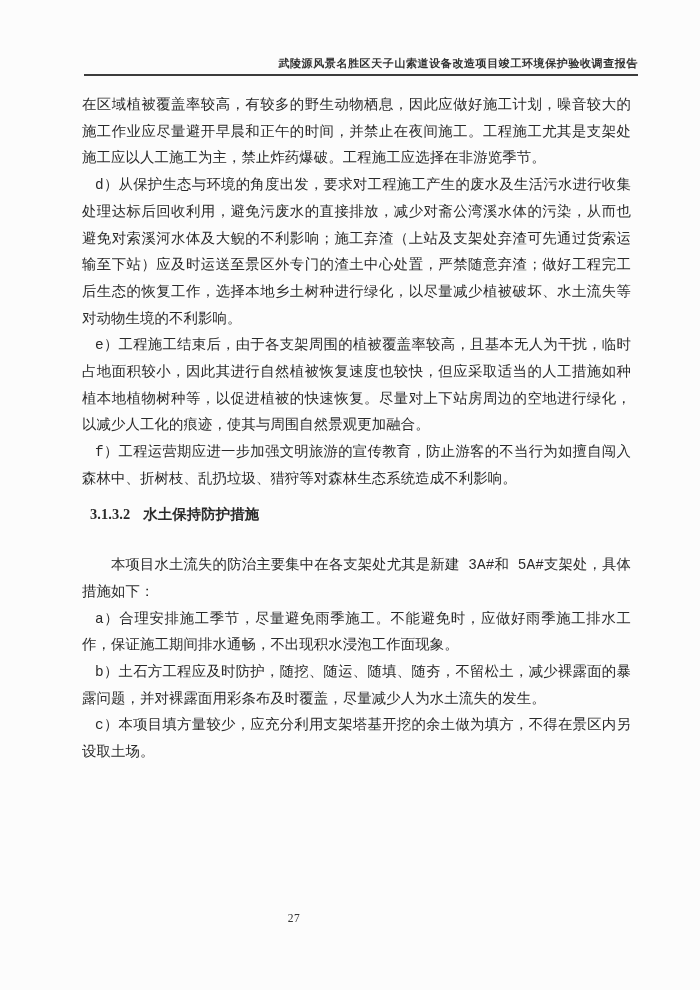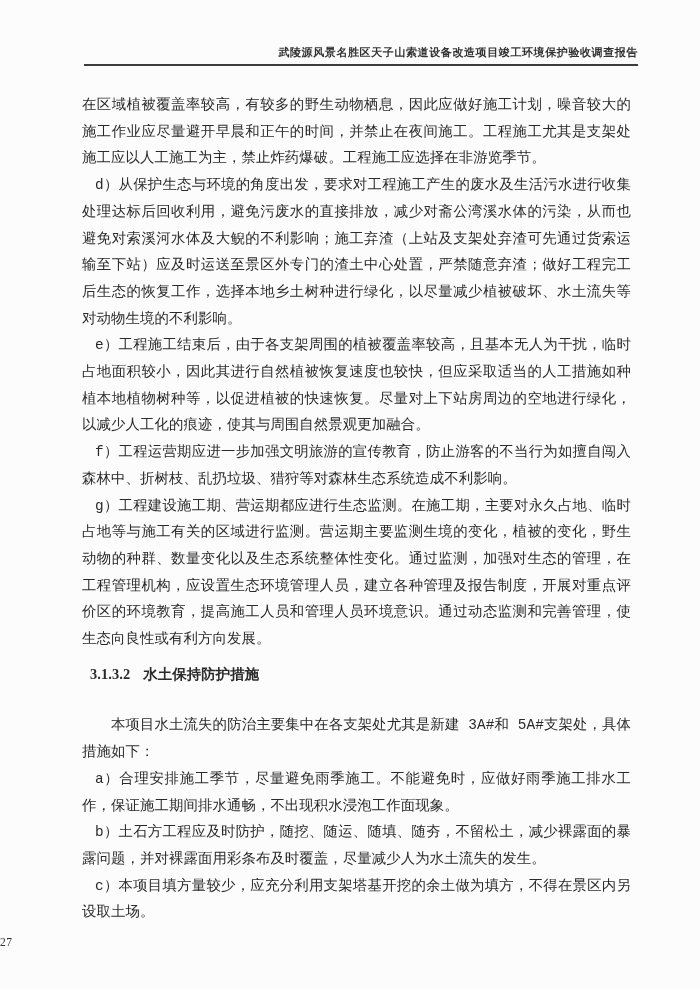--- a/index.html
+++ b/index.html
@@ -12,24 +12,23 @@
     width: 700px;
     height: 990px;
     background: #fcfcfc;
     color: #2a2a2a;
     font-family: "Liberation Serif", "DejaVu Serif", serif;
     overflow: hidden;
     box-sizing: border-box;
   }
   .running-header {
     position: absolute;
-    top: 46px;
+    top: 56px;
     left: 84px;
     width: 554px;
-    font-family: Liberation Mono, monospace;
   }
   .header-title {
     font-size: 11px;
     font-weight: bold;
     letter-spacing: 0.6px;
     text-align: right;
     color: #333333;
     line-height: 14px;
     white-space: nowrap;
   }
@@ -61,21 +60,21 @@
     line-height: 26.7px;
     font-weight: bold;
     letter-spacing: 0.1px;
   }
   .section-heading .sec-num { margin-right: 13px; }
   .page-footer {
     position: absolute;
     top: 908px;
     left: 0;
     width: 588px;
-    margin-top: 24px;
+    text-align: center;
   }
   .page-number {
     font-size: 11.5px;
     color: #333333;
     letter-spacing: 0.5px;
   }
 </style>
 </head>
 <body>
 
@@ -84,21 +83,20 @@
   <div class="running-header">
     <div class="header-title">武陵源风景名胜区天子山索道设备改造项目竣工环境保护验收调查报告</div>
     <div class="header-rule"></div>
   </div>
 
   <div class="content">
     <p class="para flush">在区域植被覆盖率较高，有较多的野生动物栖息，因此应做好施工计划，噪音较大的施工作业应尽量避开早晨和正午的时间，并禁止在夜间施工。工程施工尤其是支架处施工应以人工施工为主，禁止炸药爆破。工程施工应选择在非游览季节。</p>
     <p class="para item">d）从保护生态与环境的角度出发，要求对工程施工产生的废水及生活污水进行收集处理达标后回收利用，避免污废水的直接排放，减少对斋公湾溪水体的污染，从而也避免对索溪河水体及大鲵的不利影响；施工弃渣（上站及支架处弃渣可先通过货索运输至下站）应及时运送至景区外专门的渣土中心处置，严禁随意弃渣；做好工程完工后生态的恢复工作，选择本地乡土树种进行绿化，以尽量减少植被破坏、水土流失等对动物生境的不利影响。</p>
     <p class="para item">e）工程施工结束后，由于各支架周围的植被覆盖率较高，且基本无人为干扰，临时占地面积较小，因此其进行自然植被恢复速度也较快，但应采取适当的人工措施如种植本地植物树种等，以促进植被的快速恢复。尽量对上下站房周边的空地进行绿化，以减少人工化的痕迹，使其与周围自然景观更加融合。</p>
     <p class="para item">f）工程运营期应进一步加强文明旅游的宣传教育，防止游客的不当行为如擅自闯入森林中、折树枝、乱扔垃圾、猎狩等对森林生态系统造成不利影响。</p>
-    <p class="para item">g）工程建设施工期、营运期都应进行生态监测。在施工期，主要对永久占地、临时占地等与施工有关的区域进行监测。营运期主要监测生境的变化，植被的变化，野生动物的种群、数量变化以及生态系统整体性变化。通过监测，加强对生态的管理，在工程管理机构，应设置生态环境管理人员，建立各种管理及报告制度，开展对重点评价区的环境教育，提高施工人员和管理人员环境意识。通过动态监测和完善管理，使生态向良性或有利方向发展。</p>
 
     <h3 class="section-heading">
       <span class="sec-num">3.1.3.2</span><span>水土保持防护措施</span>
     </h3>
 
     <p class="para indent2">本项目水土流失的防治主要集中在各支架处尤其是新建 3A#和 5A#支架处，具体措施如下：</p>
     <p class="para item">a）合理安排施工季节，尽量避免雨季施工。不能避免时，应做好雨季施工排水工作，保证施工期间排水通畅，不出现积水浸泡工作面现象。</p>
     <p class="para item">b）土石方工程应及时防护，随挖、随运、随填、随夯，不留松土，减少裸露面的暴露问题，并对裸露面用彩条布及时覆盖，尽量减少人为水土流失的发生。</p>
     <p class="para item">c）本项目填方量较少，应充分利用支架塔基开挖的余土做为填方，不得在景区内另设取土场。</p>
   </div>

